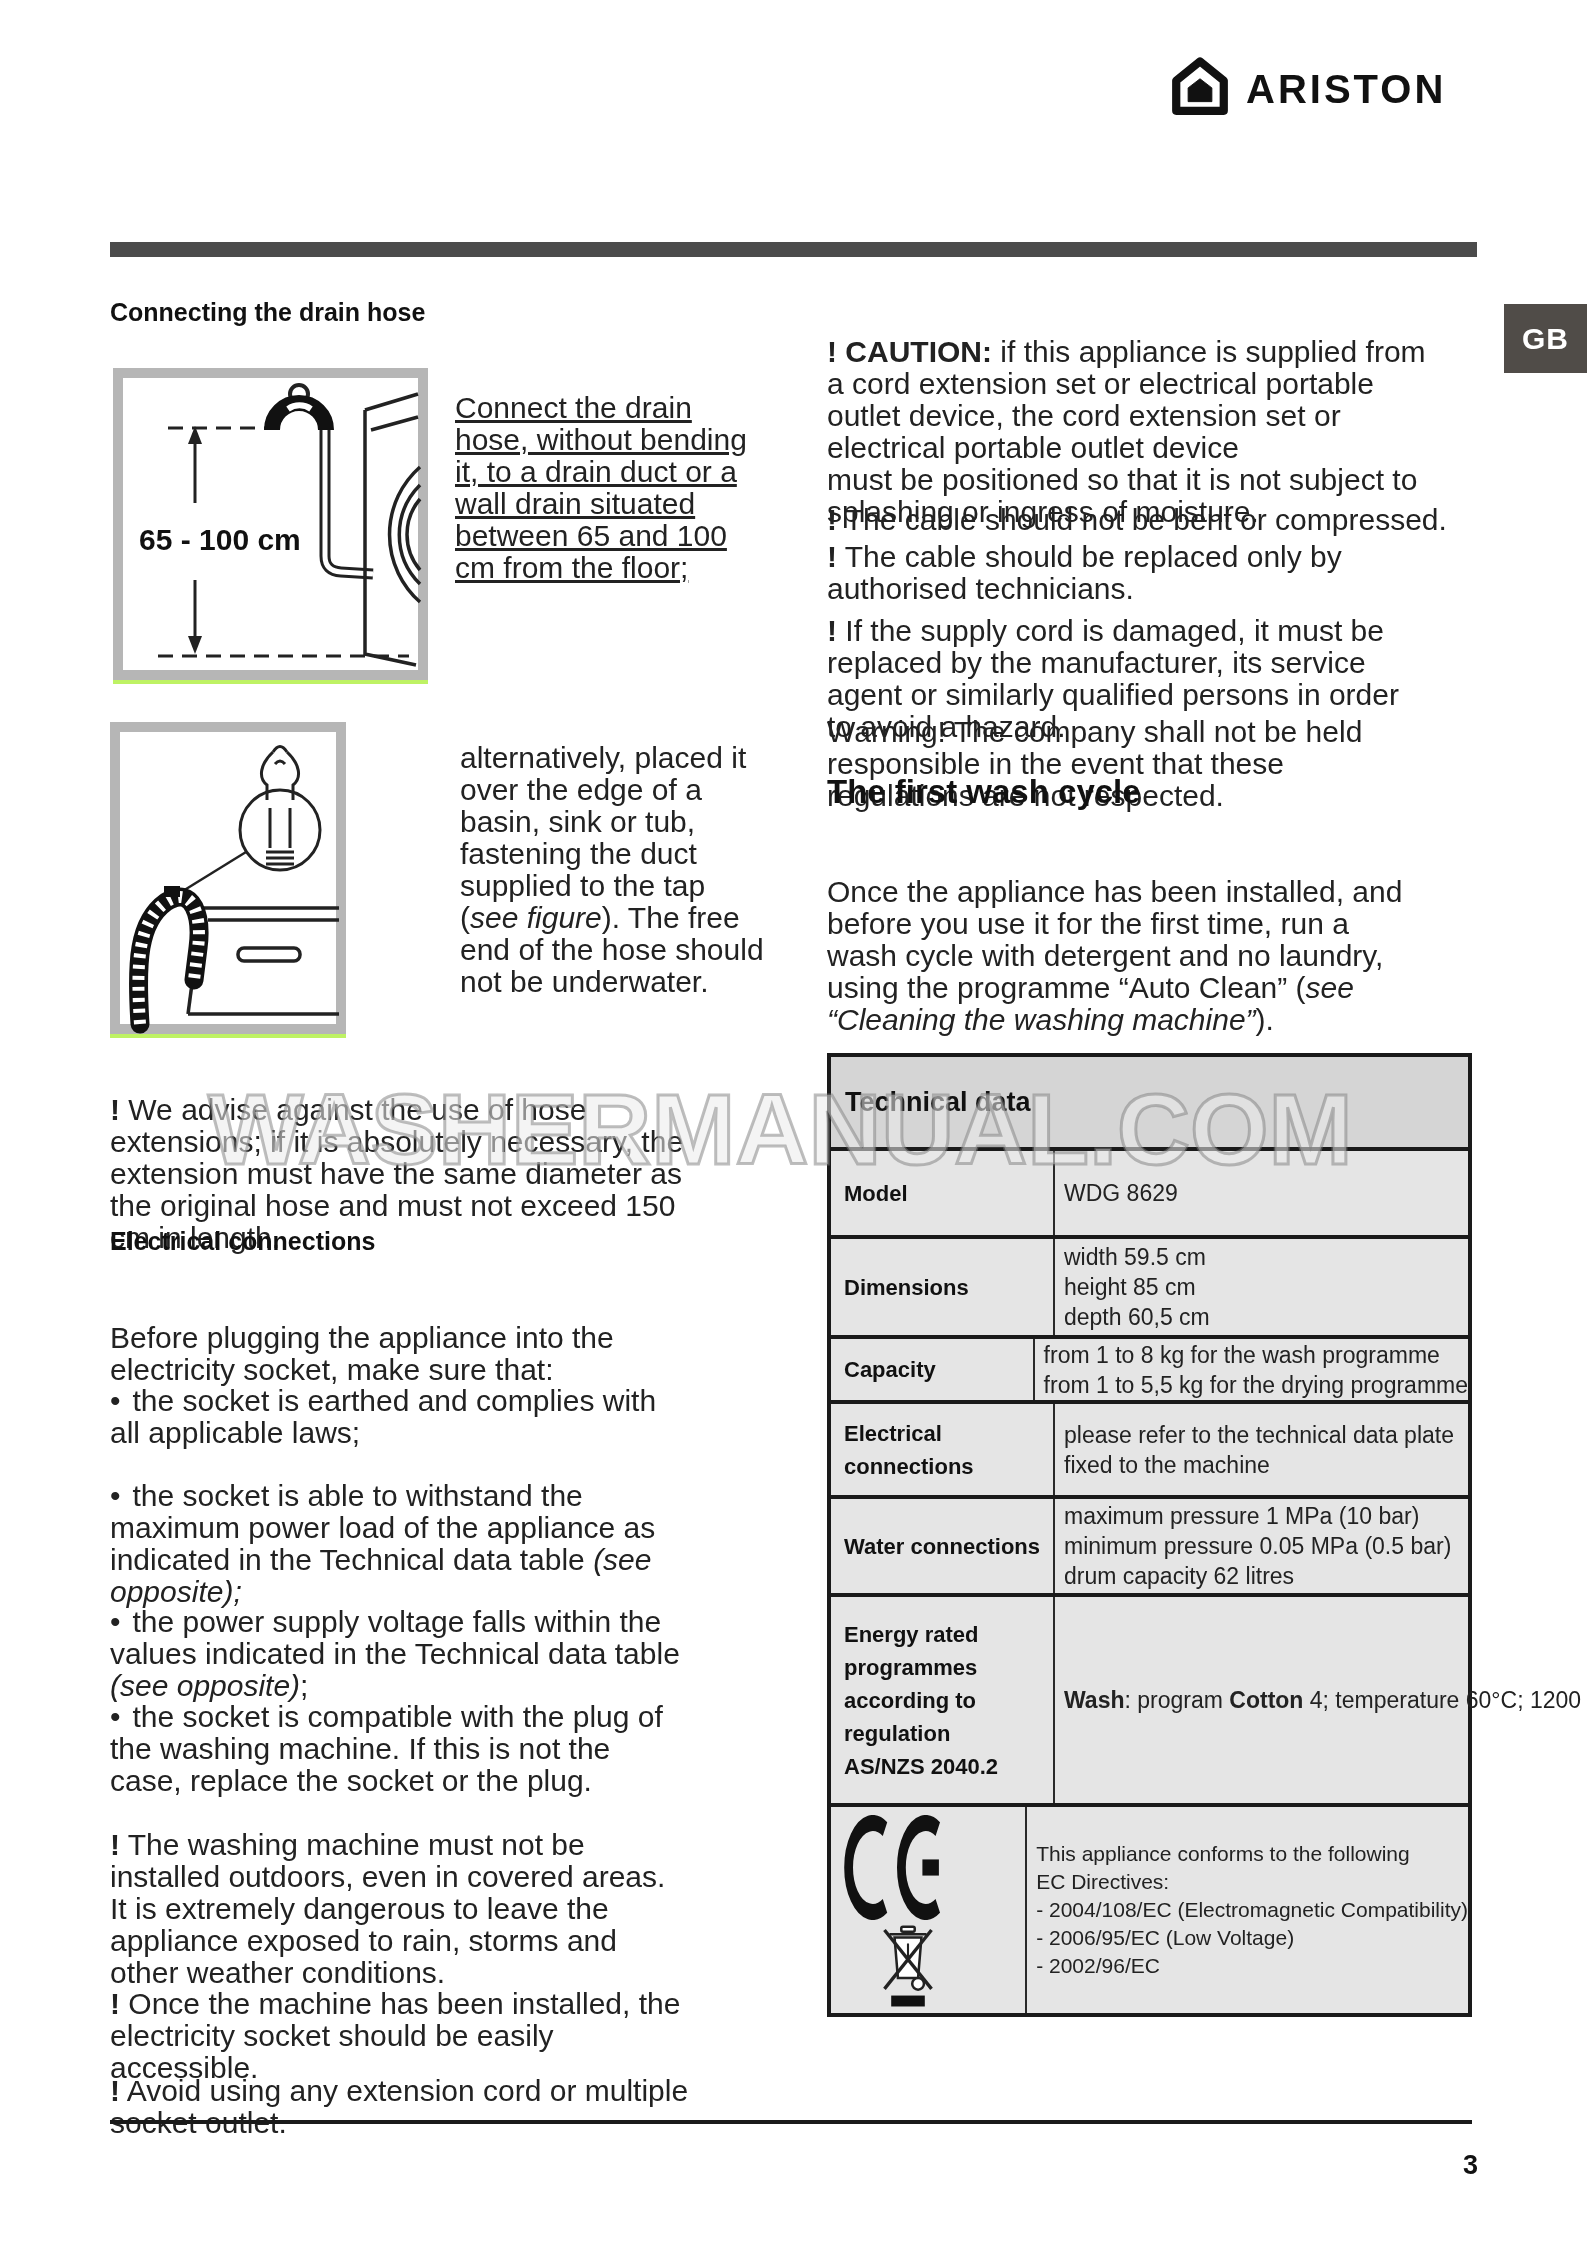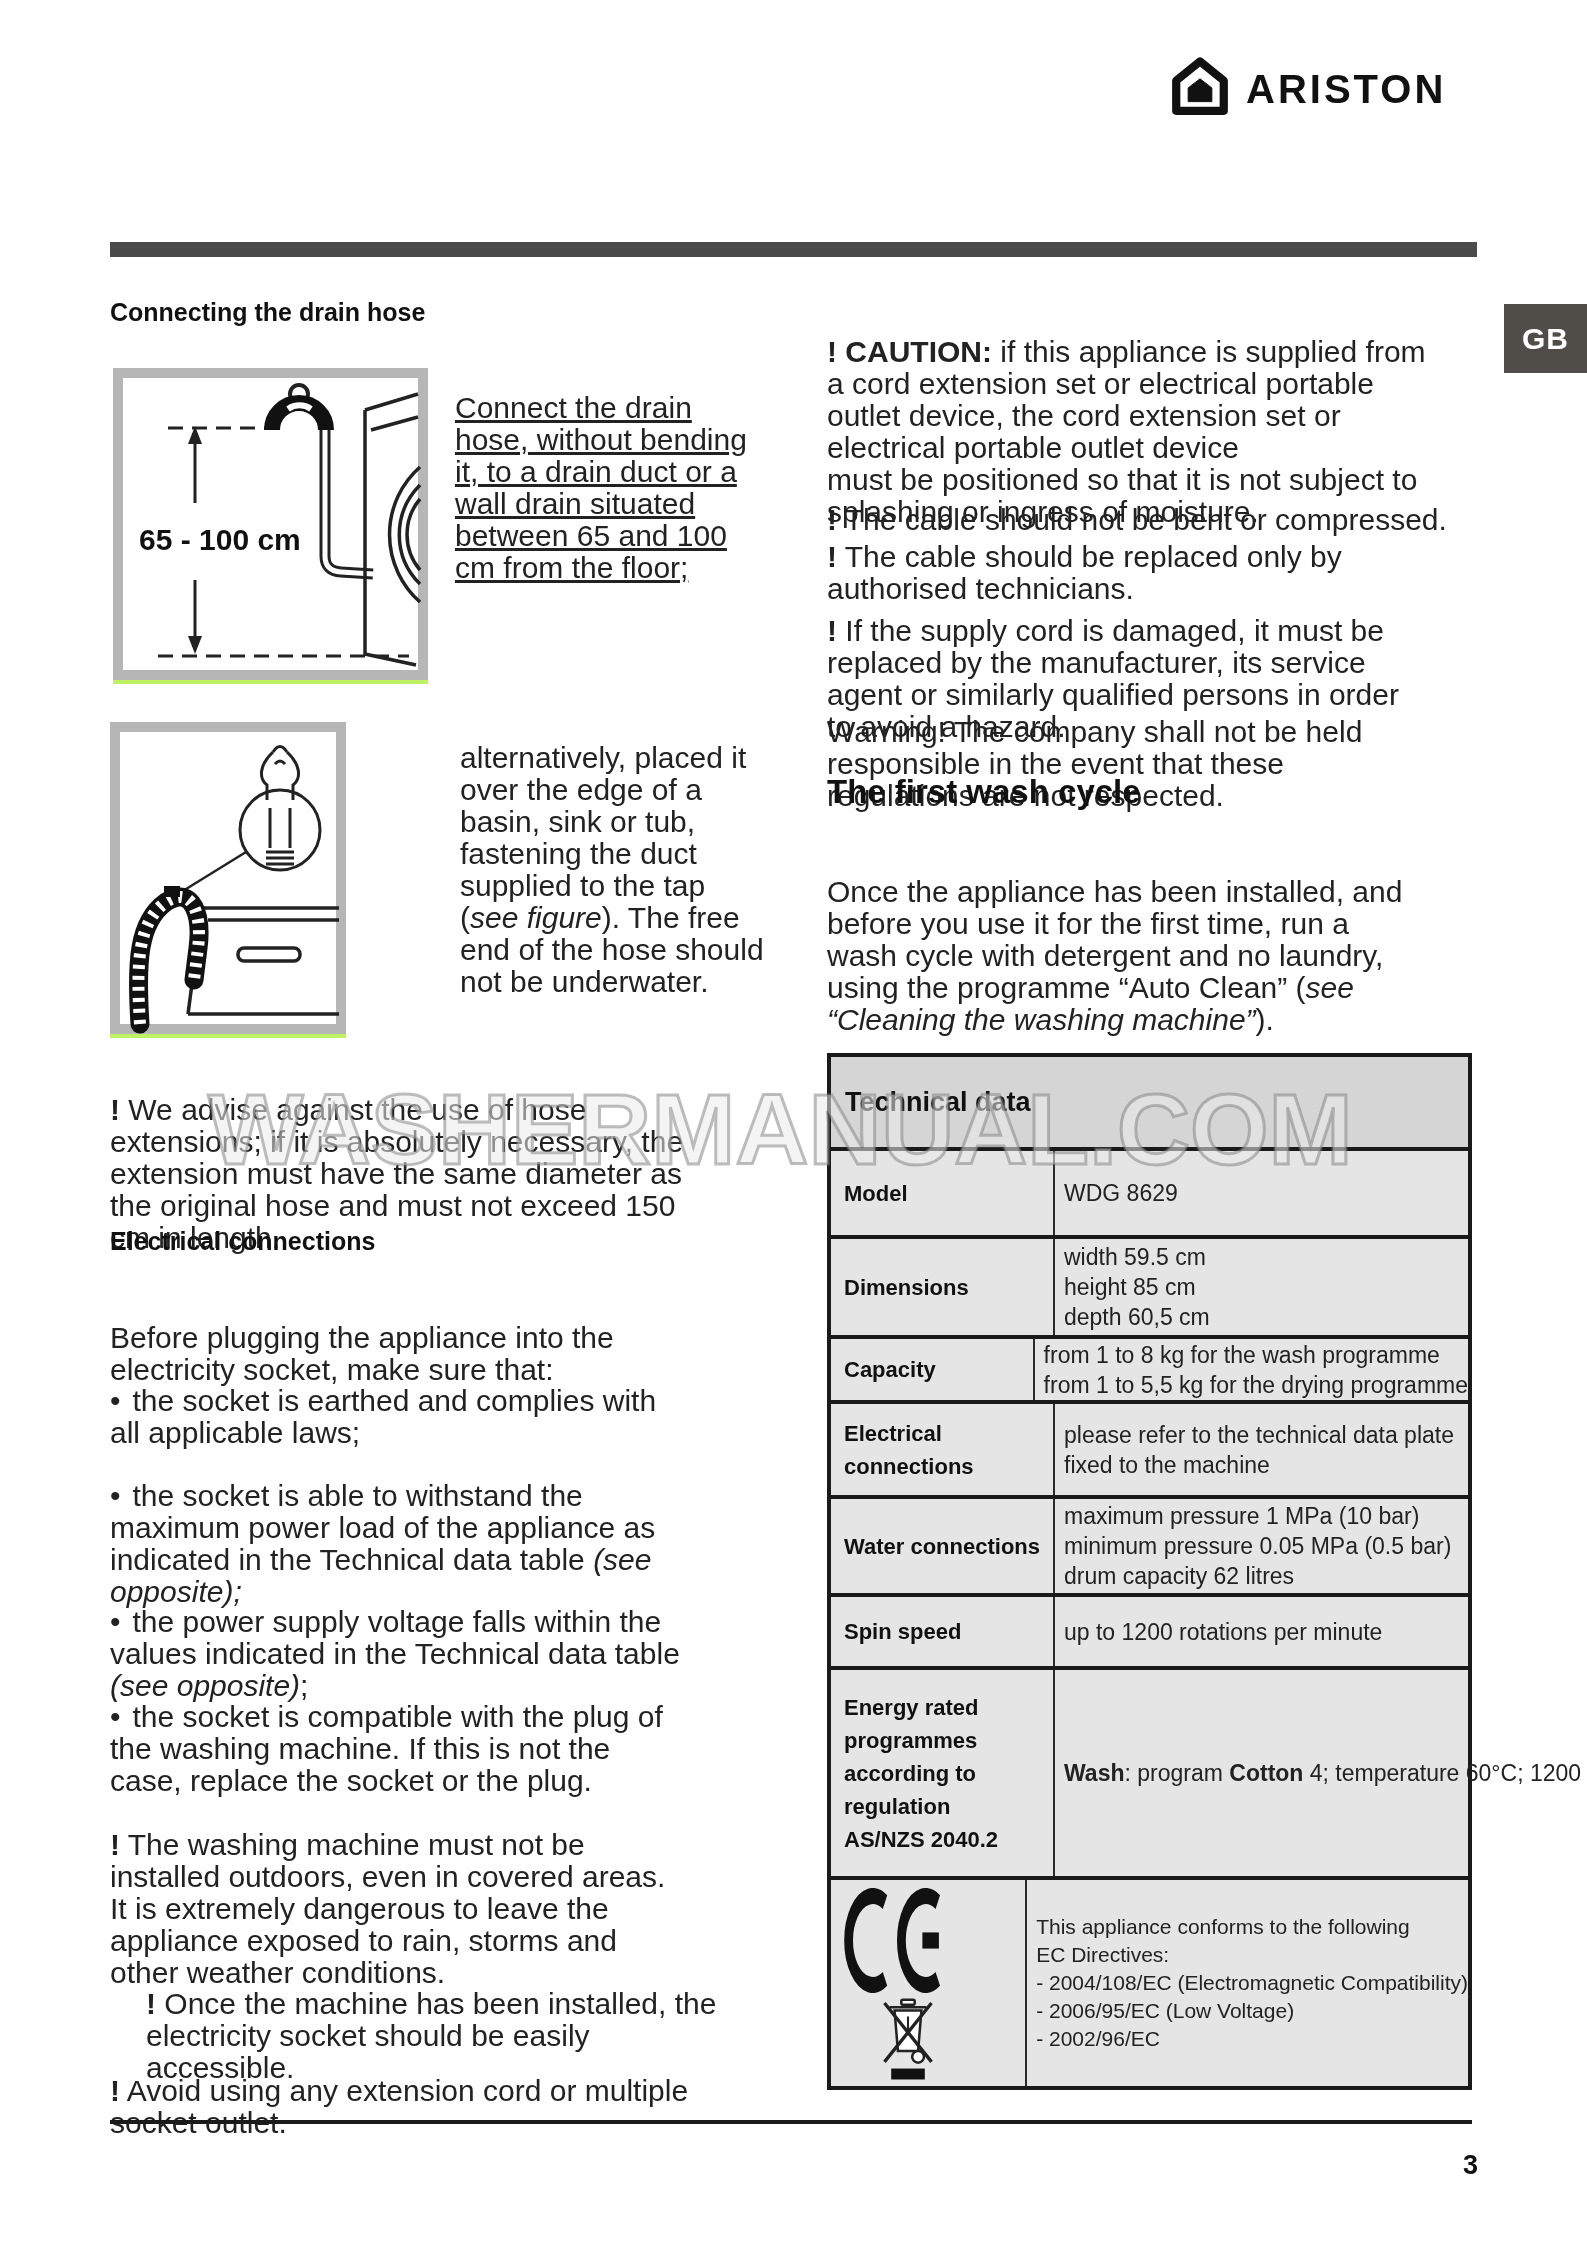--- a/index.html
+++ b/index.html
@@ -137,21 +137,21 @@
 <p class="abs body" style="left:110px;top:1355px;width:580px;"><span class="bul">•</span><span>the socket is earthed and complies with all applicable laws;</span></p>
 
 <p class="abs body" style="left:110px;top:1450px;width:580px;"><span class="bul">•</span><span>the socket is able to withstand the maximum power load of the appliance as indicated in the Technical data table </span><span class="i">(see opposite);</span></p>
 
 <p class="abs body" style="left:110px;top:1576px;width:580px;"><span class="bul">•</span><span>the power supply voltage falls within the values indicated in the Technical data table </span><span class="i">(see opposite)</span><span>;</span></p>
 
 <p class="abs body" style="left:110px;top:1671px;width:580px;"><span class="bul">•</span><span>the socket is compatible with the plug of the washing machine. If this is not the case, replace the socket or the plug.</span></p>
 
 <p class="abs body" style="left:110px;top:1799px;width:580px;"><span class="b">!</span> <span>The washing machine must not be installed outdoors, even in covered areas. It is extremely dangerous to leave the appliance exposed to rain, storms and other weather conditions.</span></p>
 
-<p class="abs body" style="left:110px;top:1958px;width:580px;margin-left:36px;"><span class="b">!</span> <span>Once the machine has been installed, the electricity socket should be easily accessible.</span></p>
+<p class="abs body" style="left:110px;top:1958px;width:580px;"><span class="b">!</span> <span>Once the machine has been installed, the electricity socket should be easily accessible.</span></p>
 
 <p class="abs body" style="left:110px;top:2045px;width:600px;"><span class="b">!</span> <span>Avoid using any extension cord or multiple socket outlet.</span></p>
 
 <p class="abs body" style="left:827px;top:306px;width:620px;"><span class="b">!</span> <span class="b">CAUTION:</span> <span>if this appliance is supplied from a cord extension set or electrical portable outlet device, the cord extension set or electrical portable outlet device</span><br><span>must be positioned so that it is not subject to splashing or ingress of moisture.</span></p>
 
 <p class="abs body" style="left:827px;top:474px;width:620px;"><span class="b">!</span> <span>The cable should not be bent or compressed.</span></p>
 
 <p class="abs body" style="left:827px;top:511px;width:600px;"><span class="b">!</span> <span>The cable should be replaced only by authorised technicians.</span></p>
 
 <p class="abs body" style="left:827px;top:585px;width:600px;"><span class="b">!</span> <span>If the supply cord is damaged, it must be replaced by the manufacturer, its service agent or similarly qualified persons in order to avoid a hazard.</span></p>
@@ -213,28 +213,20 @@
     <div class="tlabel">
         <div>Water connections</div>
       </div>
     <div class="tvalue">
       <div>maximum pressure 1 MPa (10 bar)</div>
       <div>minimum pressure 0.05 MPa (0.5 bar)</div>
       <div>drum capacity 62 litres</div>
     </div>
   </div>
 
-  <div class="trow" style="height:73px;">
-    <div class="tlabel">
-        <div>Spin speed</div>
-      </div>
-    <div class="tvalue">
-        <div>up to 1200 rotations per minute</div>
-      </div>
-  </div>
 
   <div class="trow" style="height:210px;">
     <div class="tlabel">
       <div>Energy rated</div>
       <div>programmes</div>
       <div>according to</div>
       <div>regulation</div>
       <div>AS/NZS 2040.2</div>
     </div>
     <div class="tvalue">

